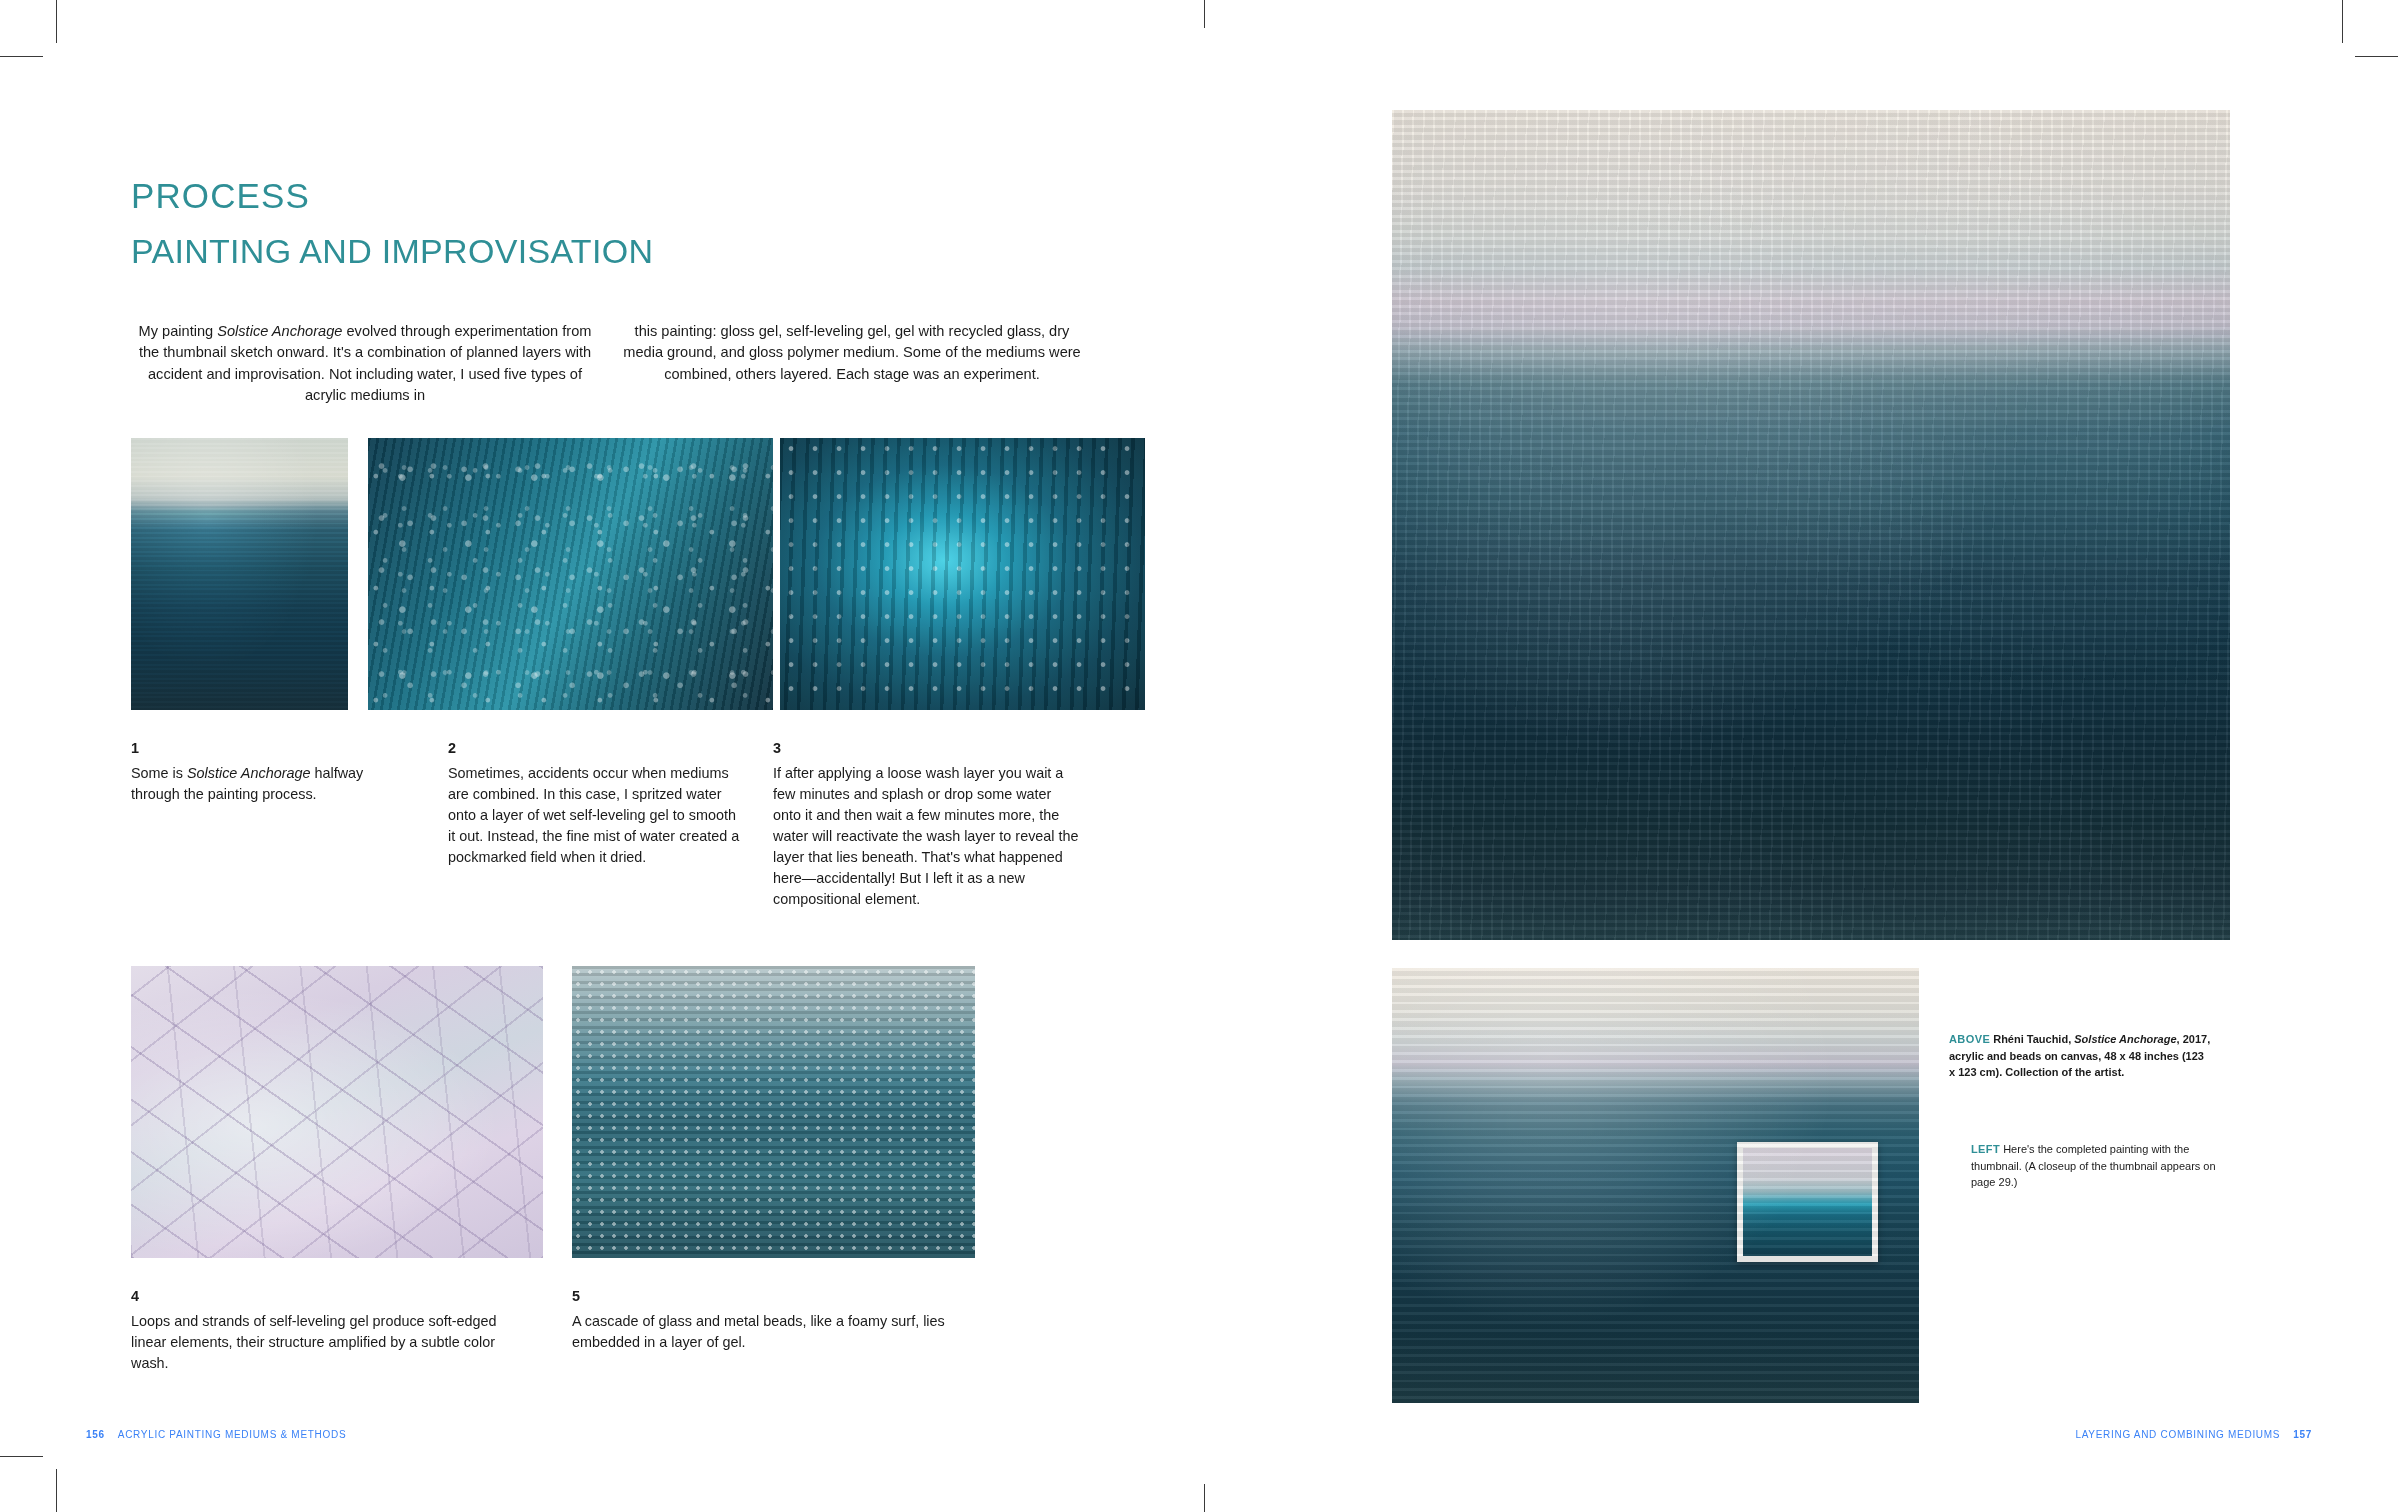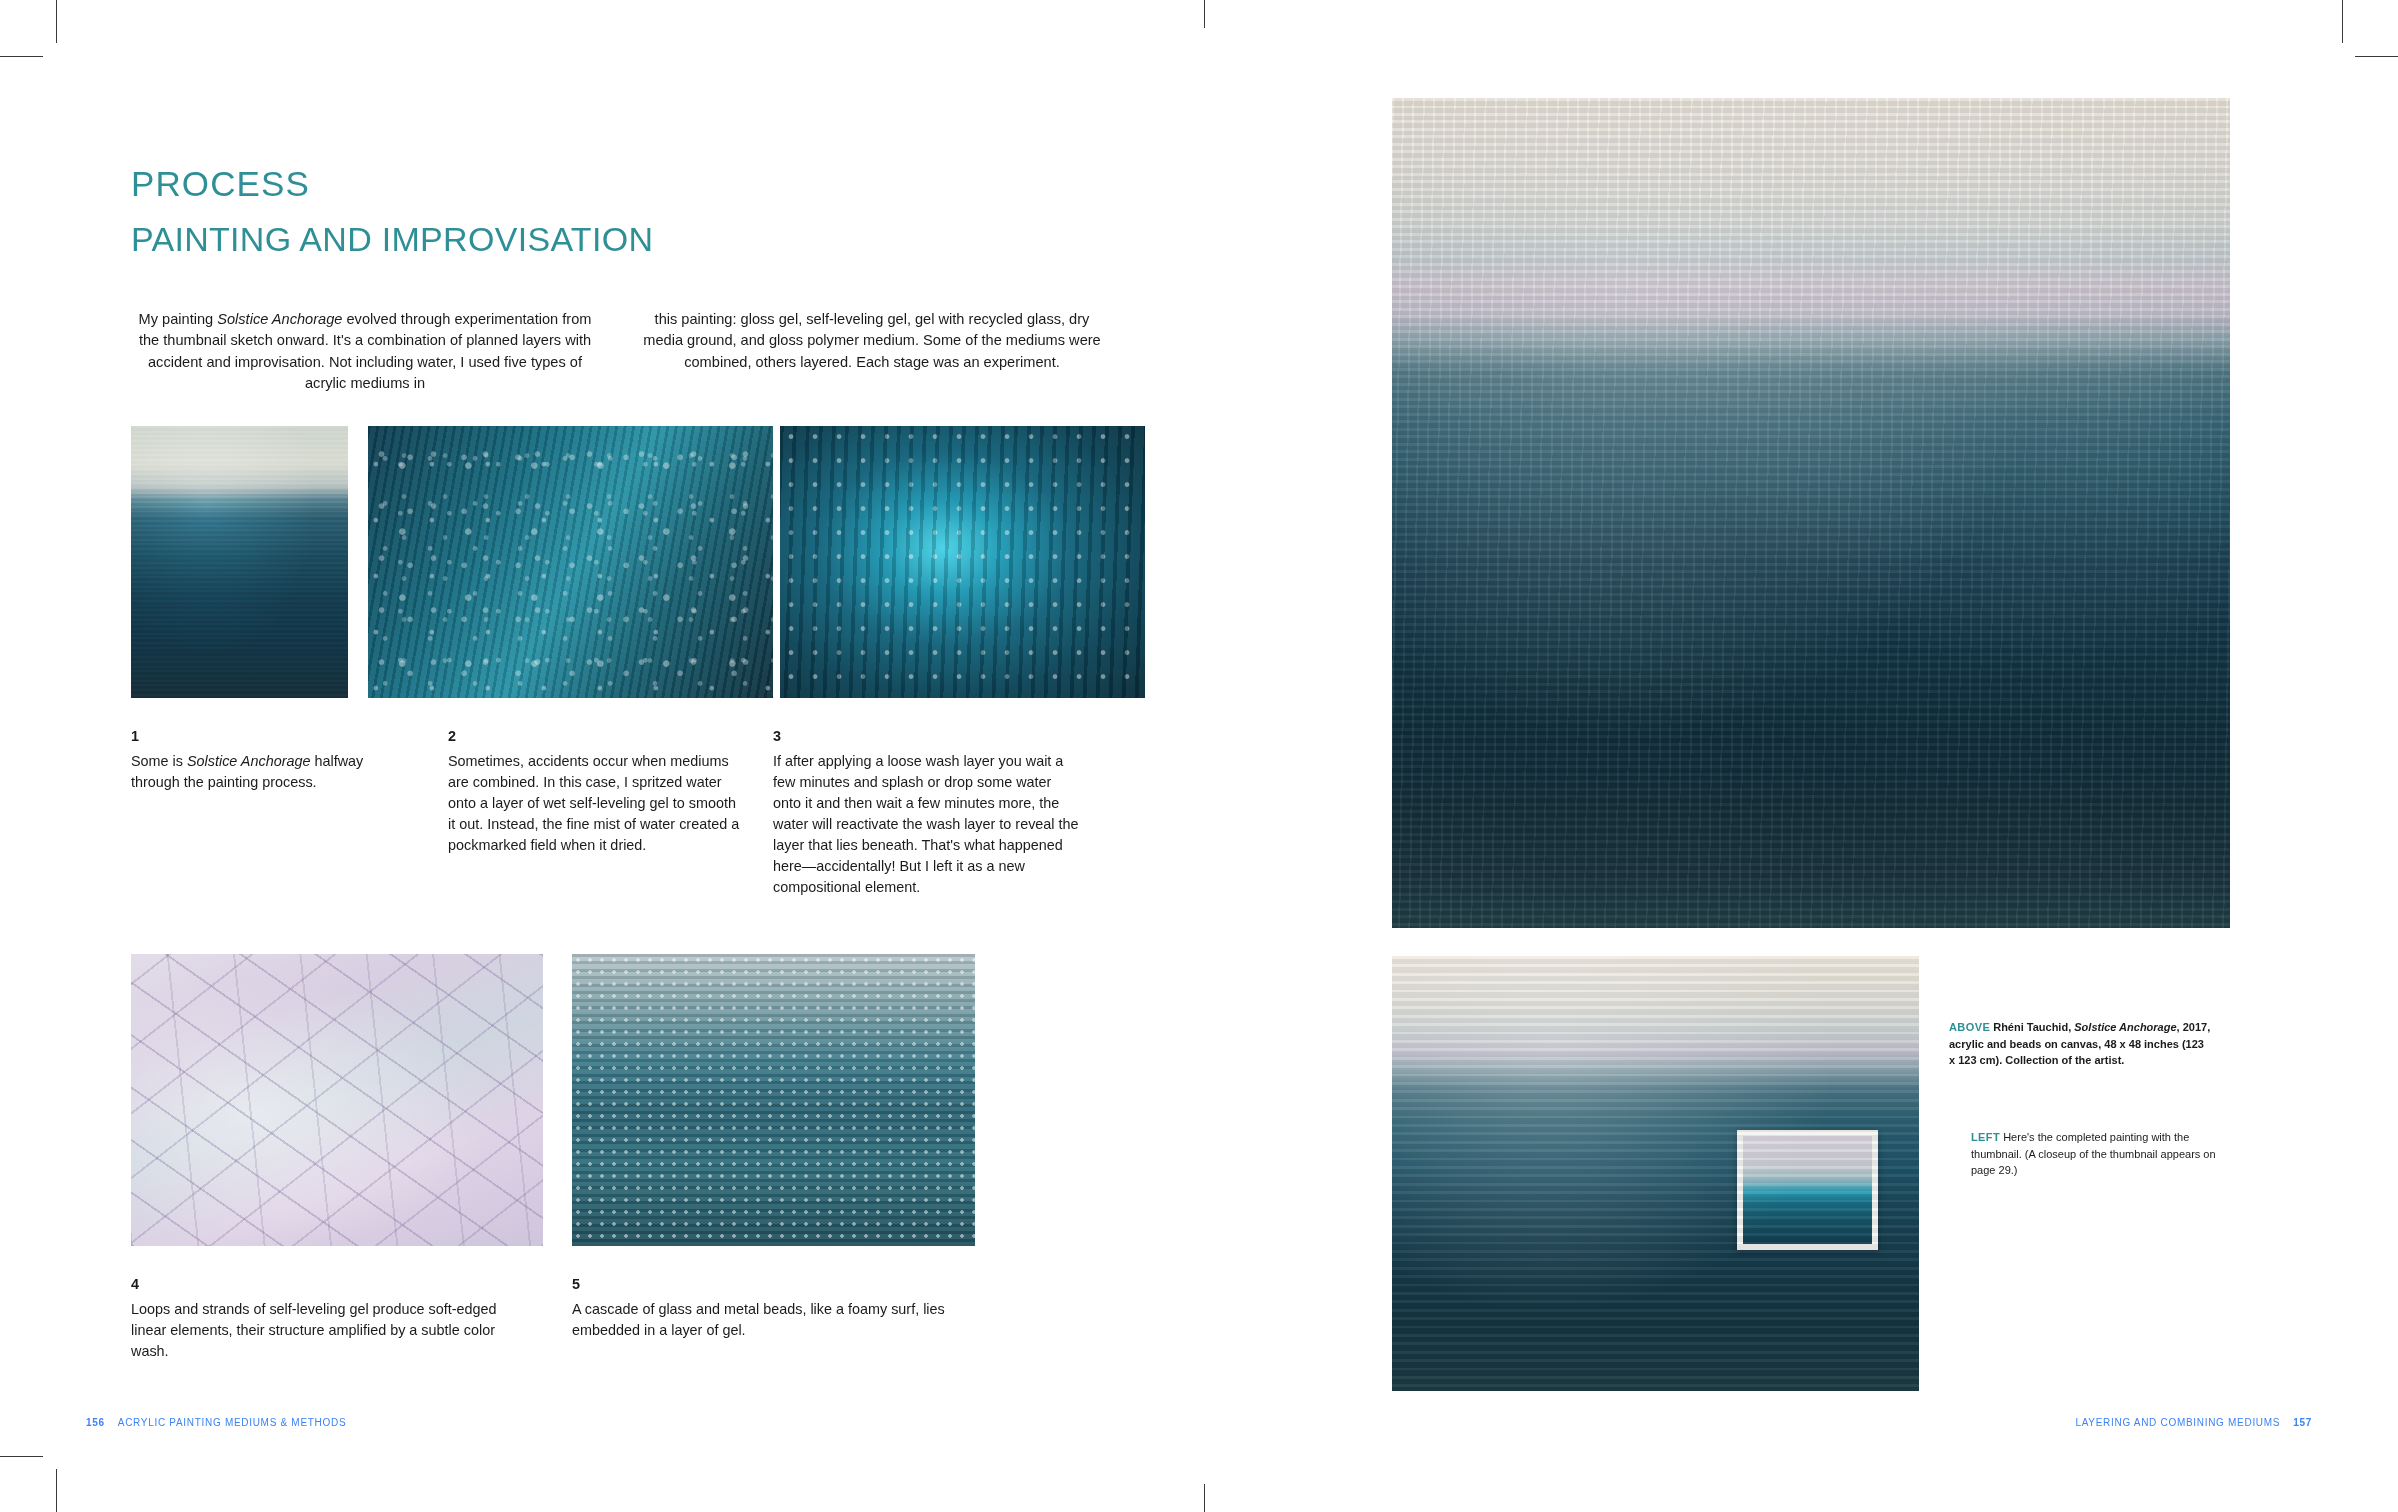--- a/index.html
+++ b/index.html
@@ -19,21 +19,21 @@
   .crop {
     position: absolute;
     background: #3a3a3a;
   }
   .crop.v { width: 0.9px; }
   .crop.h { height: 0.9px; }
 
   
   .spread {
     position: absolute;
-    left: 0; top: 0;
+    left: 0; top: 12px;
     width: 2399px; height: 1492px;
   }
 
   .page-left  { position: absolute; left: 0;    top: 0; width: 1199px; height: 1512px; }
   .page-right { position: absolute; left: 1199px; top: 0; width: 1199px; height: 1512px; }
 
   
   .kicker {
     position: absolute;
     left: 131px; top: 164px;
@@ -54,21 +54,21 @@
   
   .intro-col {
     position: absolute;
     font-size: 14.6px;
     line-height: 1.48;
     color: #1b1b1b;
     text-align: center;
   }
   .intro-col em { font-style: italic; }
   .intro-a { left: 131px; top: 294px; width: 468px; }
-  .intro-b { left: 618px; top: 294px; width: 468px; margin-left: 20px; }
+  .intro-b { left: 618px; top: 294px; width: 468px; }
 
   
   .img { position: absolute; overflow: hidden; }
 
   
   .art-thumb1 {
     background:
       linear-gradient(to bottom,
         #cfd6cf 0%, #d9dcd2 14%, #b9c4c2 22%,
         #5b8593 27%, #2c5f72 34%,

